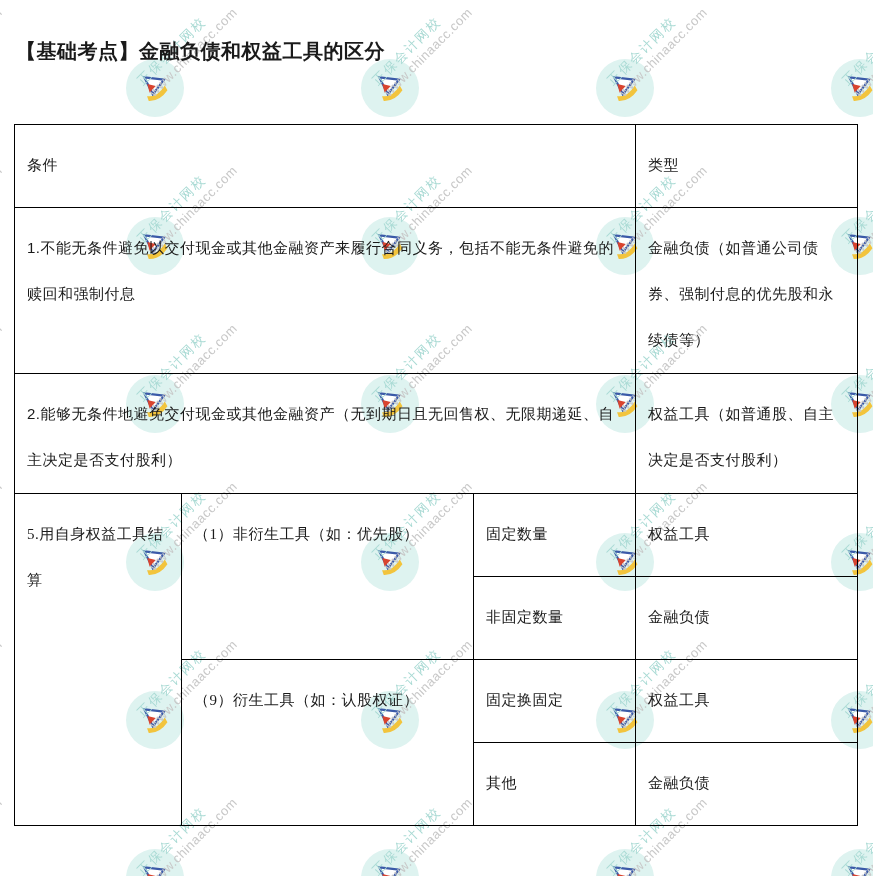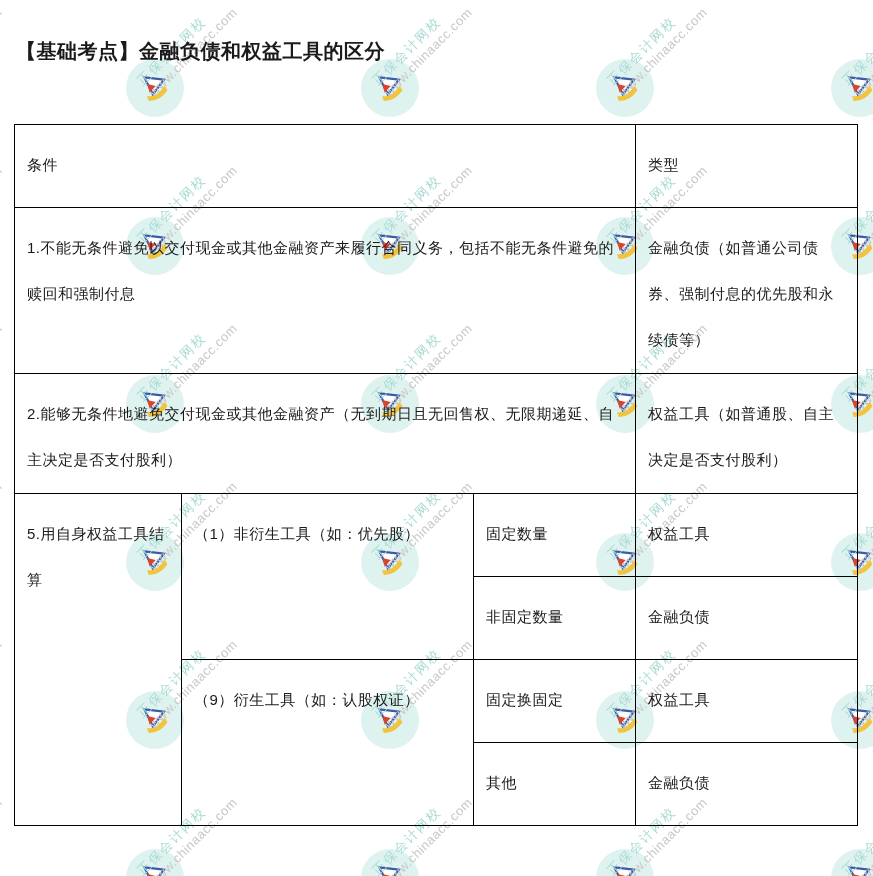--- a/index.html
+++ b/index.html
@@ -77,21 +77,21 @@
     border: 1px solid #000000;
     vertical-align: top;
     text-align: left;
     padding: 17px 12px 8px 12px;
     font-size: 15px;
     line-height: 46px;
     letter-spacing: 0.5px;
     font-weight: normal;
     word-break: break-all;
   }
-  tr.h83  { height: 83px; }
+  tr.h83  { height: 83px; font-family: Liberation Serif, serif; }
   tr.h166 { height: 166px; }
   tr.h120 { height: 120px; }
 </style>
 </head>
 <body>
 
 <div id="wm-layer">
     <div>
       <div class="wm-text" style="left: -78px; top: 68px;">
         <div class="wm-brand" style="color: rgb(169, 218, 212);">正保会计网校</div>

